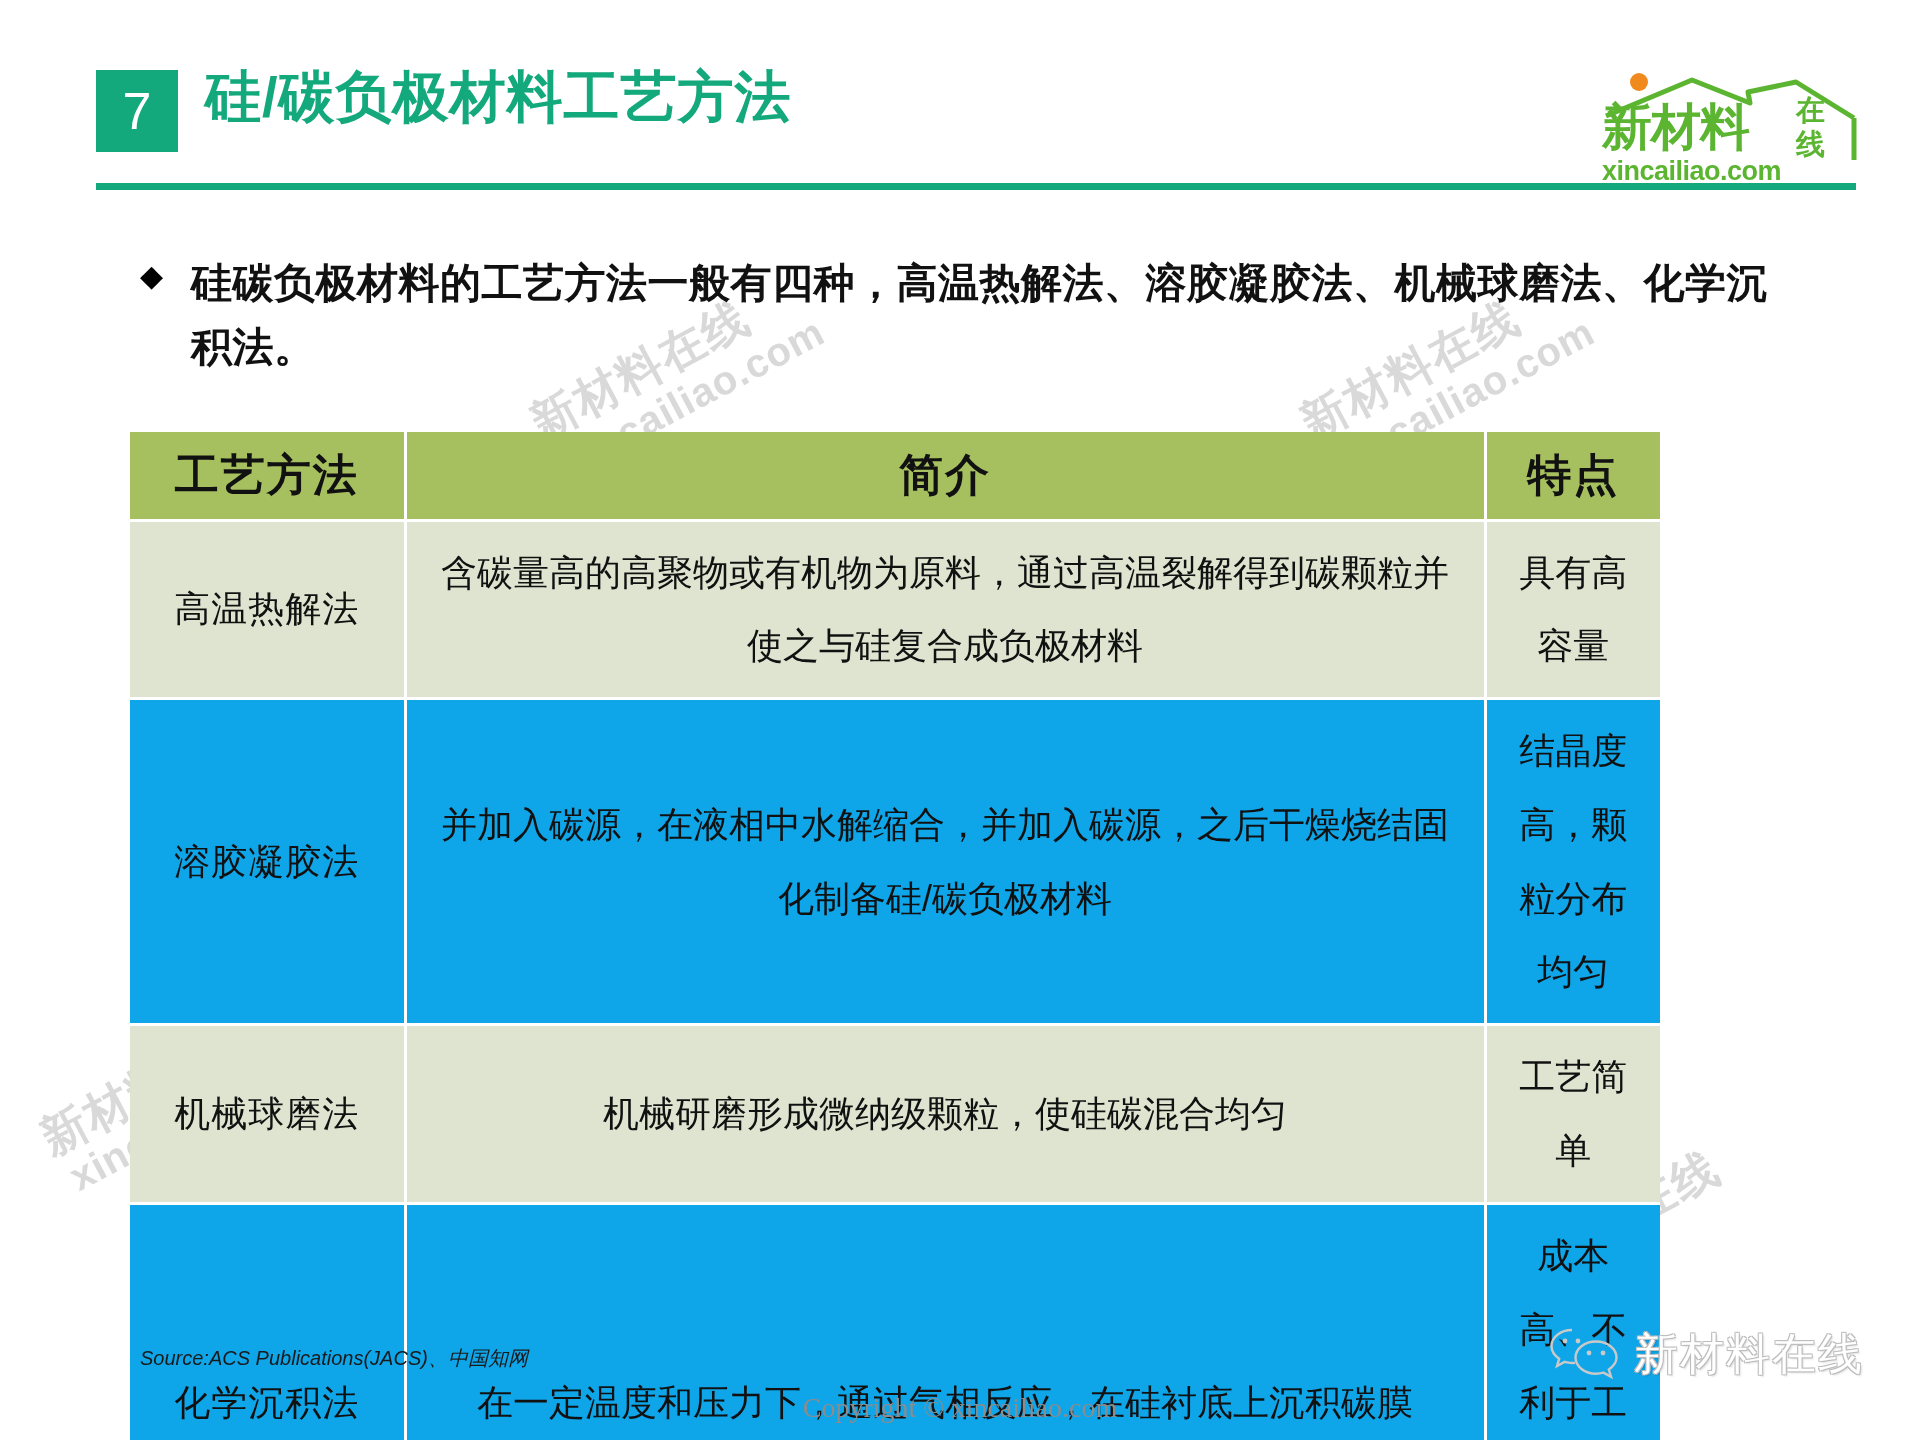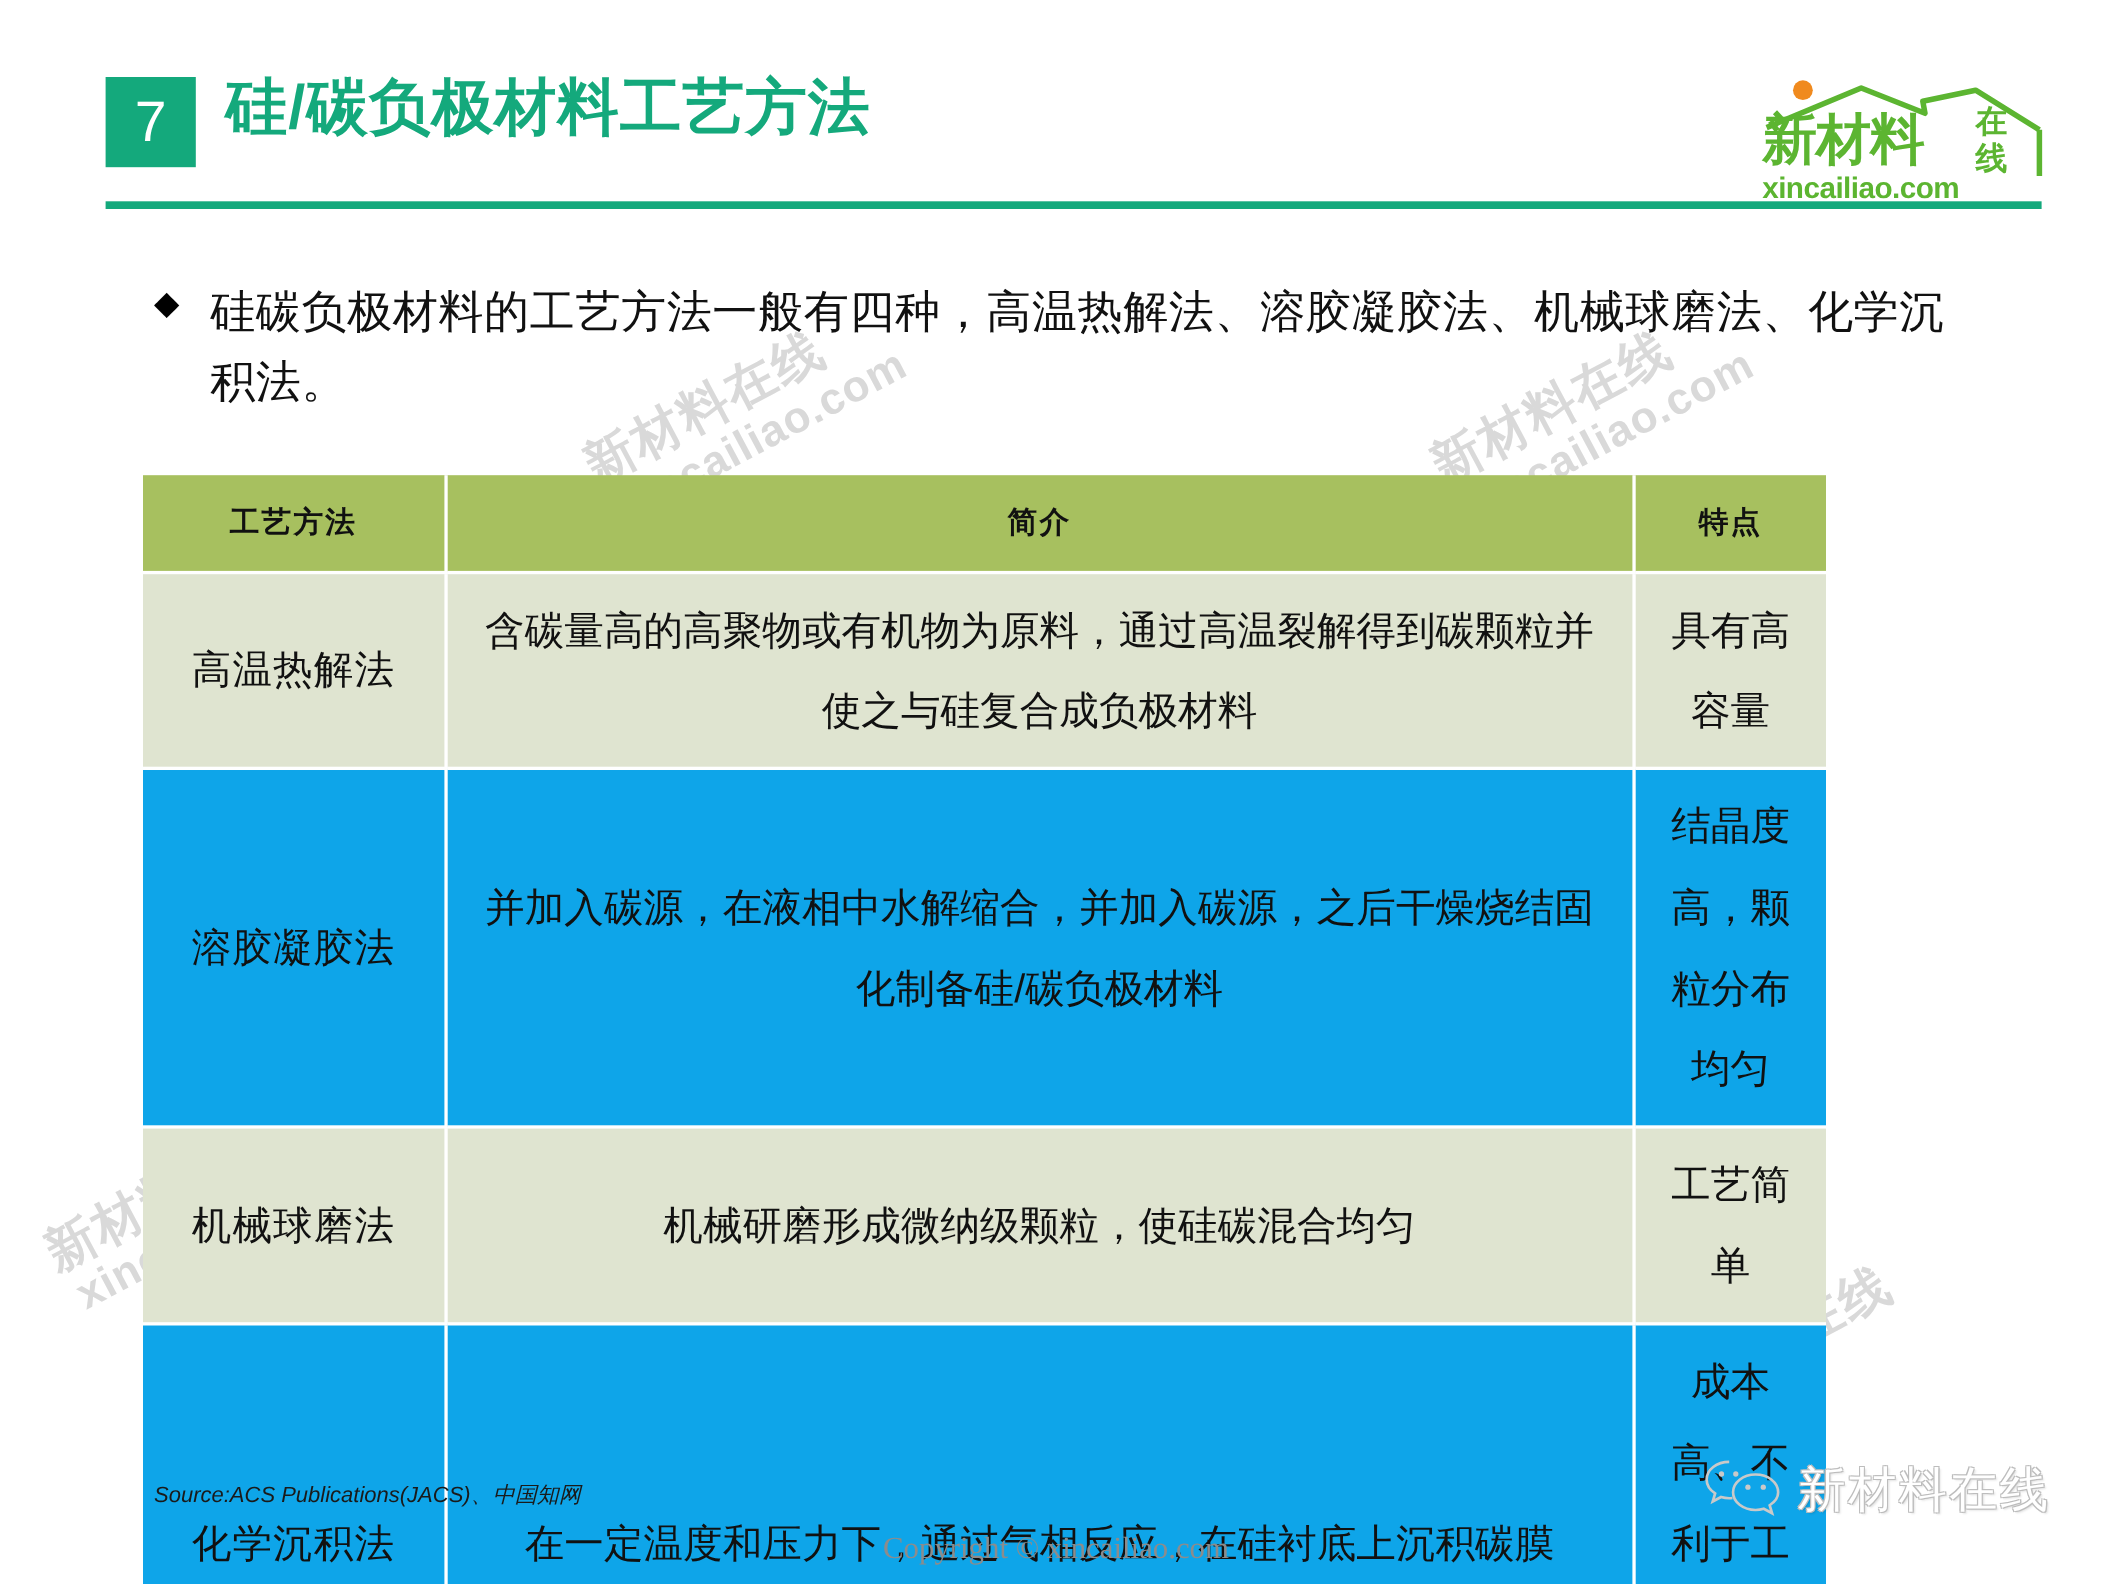--- a/index.html
+++ b/index.html
@@ -73,20 +73,21 @@
   .diamond {
     flex:0 0 auto;
     font-size:30px; color:#000;
     line-height:1.0; margin-top:9px; margin-right:28px;
   }
   .bullet-text {
     font-size:41px;
     color:#111;
     line-height:1.55;
     letter-spacing:0.5px;
+    font-weight:bold;
   }
 
   
   .tbl {
     position:absolute; left:130px; top:432px;
     width:1530px;
     border-collapse:collapse;
     z-index:2;
     table-layout:fixed;
   }
@@ -97,21 +98,21 @@
     border-right:3px solid #ffffff;
     border-bottom:3px solid #ffffff;
     text-align:center;
     vertical-align:middle;
     color:#111;
   }
   .tbl th:last-child, .tbl td:last-child { border-right:none; }
   .tbl thead th {
     background:#a7c05f;
     height:88px;
-    font-size:27px;
+    font-size:44px;
     font-weight:bold;
     letter-spacing:2px;
   }
   .tbl tbody td { font-size:36px; line-height:2.05; padding:14px 16px; }
   .row-a td { background:#dfe4d0; }
   .row-b td { background:#0ea5e9; }
   .tbl tbody tr:last-child td { border-bottom:none; }
   .cell-name { font-size:36px; letter-spacing:1px; }
   .cell-desc { padding-left:34px !important; padding-right:34px !important; }
   .cell-feat { font-size:36px; line-height:2.05; }

